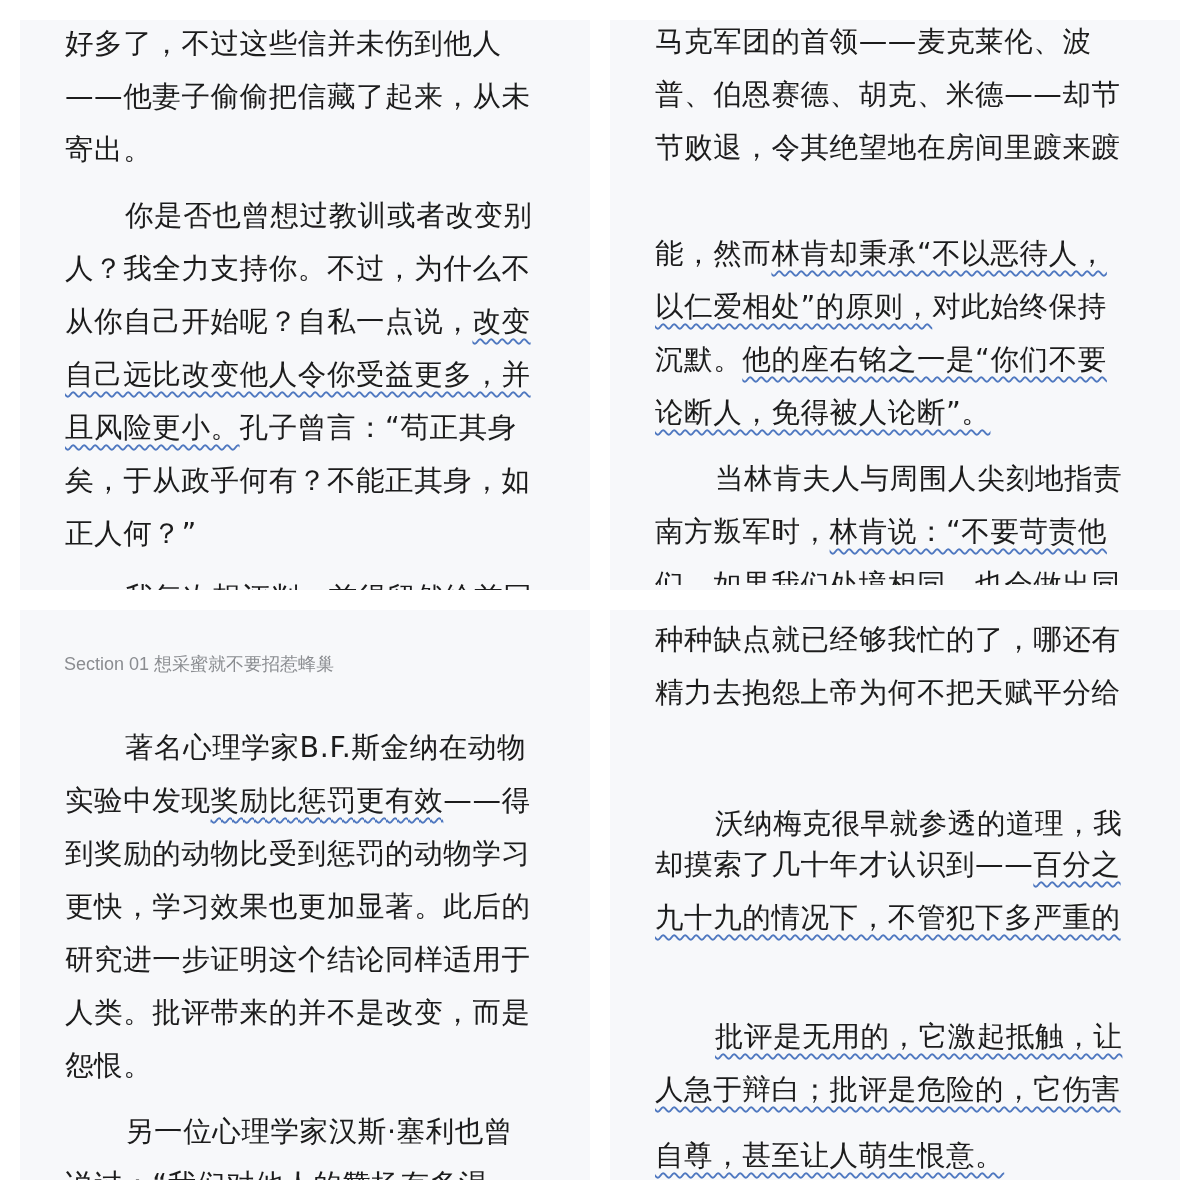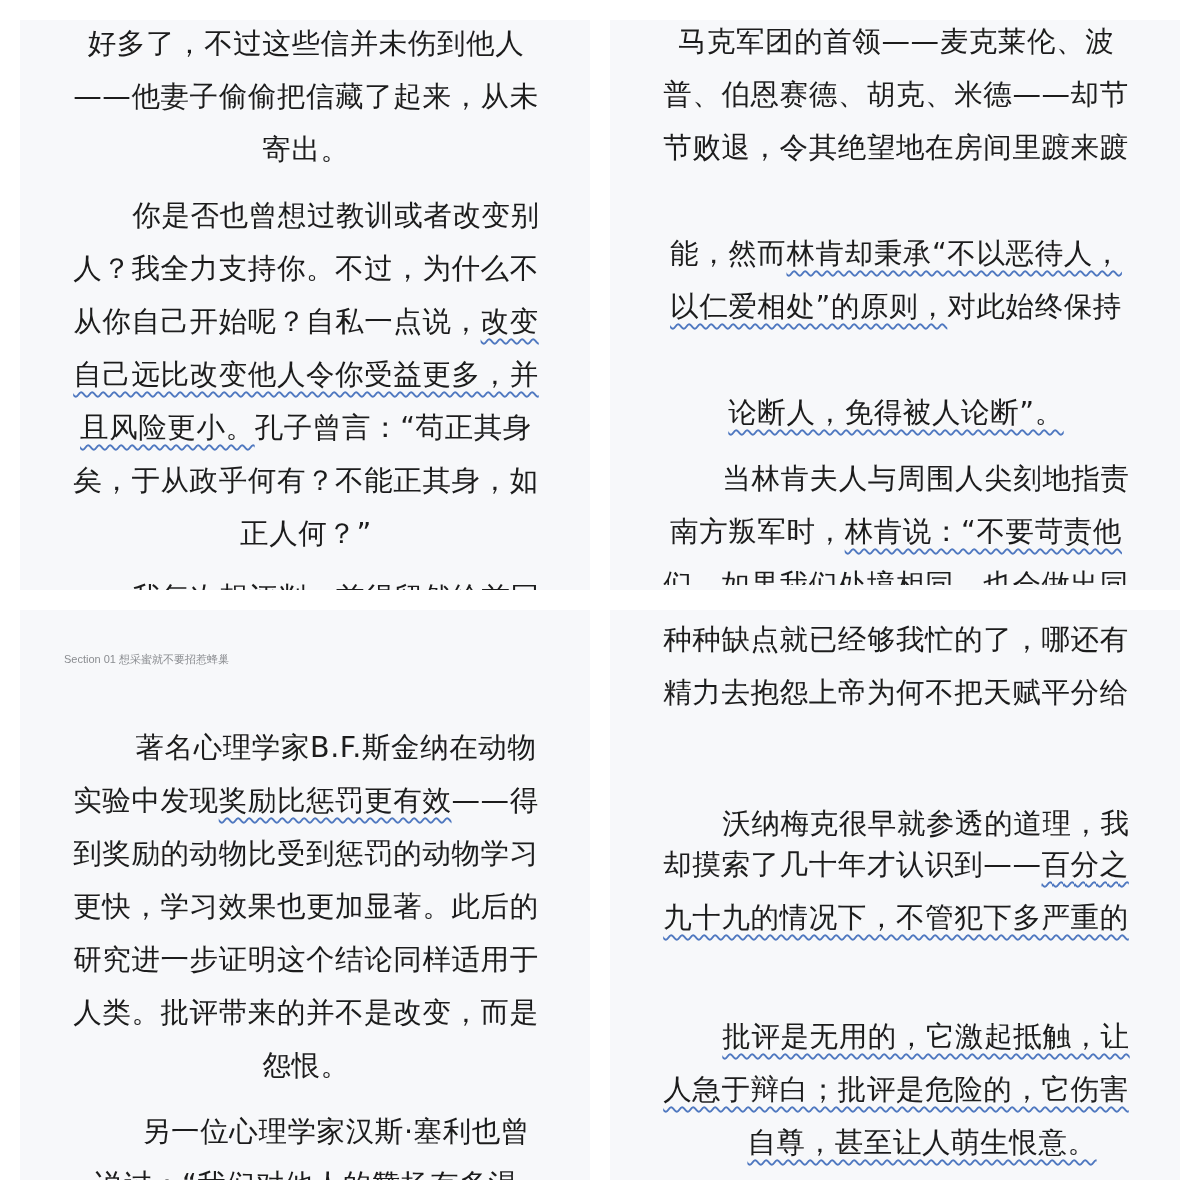--- a/index.html
+++ b/index.html
@@ -1,28 +1,28 @@
 <!DOCTYPE html>
 <html><head>
 <meta charset="utf-8">
 <style>
   html, body { margin:0; padding:0; background:#ffffff; }
   body { width:1200px; height:1189px; position:relative; overflow:hidden;
          font-family:"DejaVu Sans","Liberation Sans",sans-serif; }
-  .panel { position:absolute; width:570px; height:570px; background:#f7f8fa; overflow:hidden;text-align:center; }
+  .panel { position:absolute; width:570px; height:570px; background:#f7f8fa; overflow:hidden; }
   .p0 { left:20px; top:20px; }
   .p1 { left:610px; top:20px; }
   .p2 { left:20px; top:610px; }
   .p3 { left:610px; top:610px; height:570px; }
   .line { position:absolute; left:45px; width:482px; height:40px; font-size:28.5px; line-height:40px;
           color:#1c1c1c; white-space:nowrap; letter-spacing:0.6px; }
   .line.indent { left:105px; width:422px; }
   .seg { display:inline; }
   .wavy { text-decoration: underline wavy #4f78c0; text-decoration-thickness:2px; text-underline-offset:7px; }
-  .section-title { position:absolute; left:44px; top:42px; font-size:11px; color:#8a8c90;
+  .section-title { position:absolute; left:44px; top:42px; font-size:18px; color:#8a8c90;
                    font-family:"Liberation Sans","DejaVu Sans",sans-serif; white-space:nowrap; }
   .cut { clip-path: inset(0 0 50% 0); }
 </style>
 </head>
 <body>
 
 <div class="panel p0">
     <div class="line" style="top: 4px;"><span class="seg">好多了，不过这些信并未伤到他人</span></div>
     <div class="line" style="top: 57px;"><span class="seg">——他妻子偷偷把信藏了起来，从未</span></div>
     <div class="line" style="top: 110px;"><span class="seg">寄出。</span></div>
@@ -34,20 +34,21 @@
     <div class="line" style="top: 441px;"><span class="seg">矣，于从政乎何有？不能正其身，如</span></div>
     <div class="line" style="top: 494px;"><span class="seg">正人何？”</span></div>
     <div class="line indent cut" style="top: 558px;"><span class="seg">我每次想评判，首得留然给首同</span></div>
   </div>
 <div class="panel p1">
     <div class="line" style="top: 2px;"><span class="seg">马克军团的首领——麦克莱伦、波</span></div>
     <div class="line" style="top: 108px;"><span class="seg">节败退，令其绝望地在房间里踱来踱</span></div>
     <div class="line" style="top: 55px;"><span class="seg">普、伯恩赛德、胡克、米德——却节</span></div>
     <div class="line" style="top: 214px;"><span class="seg">能，然而</span><span class="seg wavy">林肯却秉承“不以恶待人，</span></div>
     <div class="line" style="top: 267px;"><span class="seg wavy">以仁爱相处”的原则，</span><span class="seg">对此始终保持</span></div>
+    <div class="line" style="top: 320px;"><span class="seg">沉默。</span><span class="seg wavy">他的座右铭之一是“你们不要</span></div>
     <div class="line" style="top: 373px;"><span class="seg wavy">论断人，免得被人论断”。</span></div>
     <div class="line indent" style="top: 439px;"><span class="seg">当林肯夫人与周围人尖刻地指责</span></div>
     <div class="line" style="top: 492px;"><span class="seg">南方叛军时，</span><span class="seg wavy">林肯说：“不要苛责他</span></div>
     <div class="line cut" style="top: 545px;"><span class="seg">们，如果我们处境相同，也会做出同</span></div>
   </div>
 <div class="panel p2">
   <div class="section-title">Section 01 想采蜜就不要招惹蜂巢</div>
 <div class="line indent" style="top: 118px;"><span class="seg">著名心理学家B.F.斯金纳在动物</span></div>
     <div class="line" style="top: 171px;"><span class="seg">实验中发现</span><span class="seg wavy">奖励比惩罚更有效</span><span class="seg">——得</span></div>
     <div class="line" style="top: 224px;"><span class="seg">到奖励的动物比受到惩罚的动物学习</span></div>
@@ -59,14 +60,14 @@
     <div class="line cut" style="top: 555px;"><span class="seg">说过：“我们对他人的赞扬有多渴</span></div>
   </div>
 <div class="panel p3">
     <div class="line" style="top: 10px;"><span class="seg">种种缺点就已经够我忙的了，哪还有</span></div>
     <div class="line" style="top: 63px;"><span class="seg">精力去抱怨上帝为何不把天赋平分给</span></div>
     <div class="line indent" style="top: 166px; margin-top: 28px;"><span class="seg">沃纳梅克很早就参透的道理，我</span></div>
     <div class="line" style="top: 235px;"><span class="seg">却摸索了几十年才认识到——</span><span class="seg wavy">百分之</span></div>
     <div class="line" style="top: 288px;"><span class="seg wavy">九十九的情况下，不管犯下多严重的</span></div>
     <div class="line indent" style="top: 407px;"><span class="seg wavy">批评是无用的，它激起抵触，让</span></div>
     <div class="line" style="top: 460px;"><span class="seg wavy">人急于辩白；批评是危险的，它伤害</span></div>
-    <div class="line" style="top: 513px; margin-left: 26px;"><span class="seg wavy">自尊，甚至让人萌生恨意。</span></div>
+    <div class="line" style="top: 526px;"><span class="seg wavy">自尊，甚至让人萌生恨意。</span></div>
   </div>
 
 </body></html>

